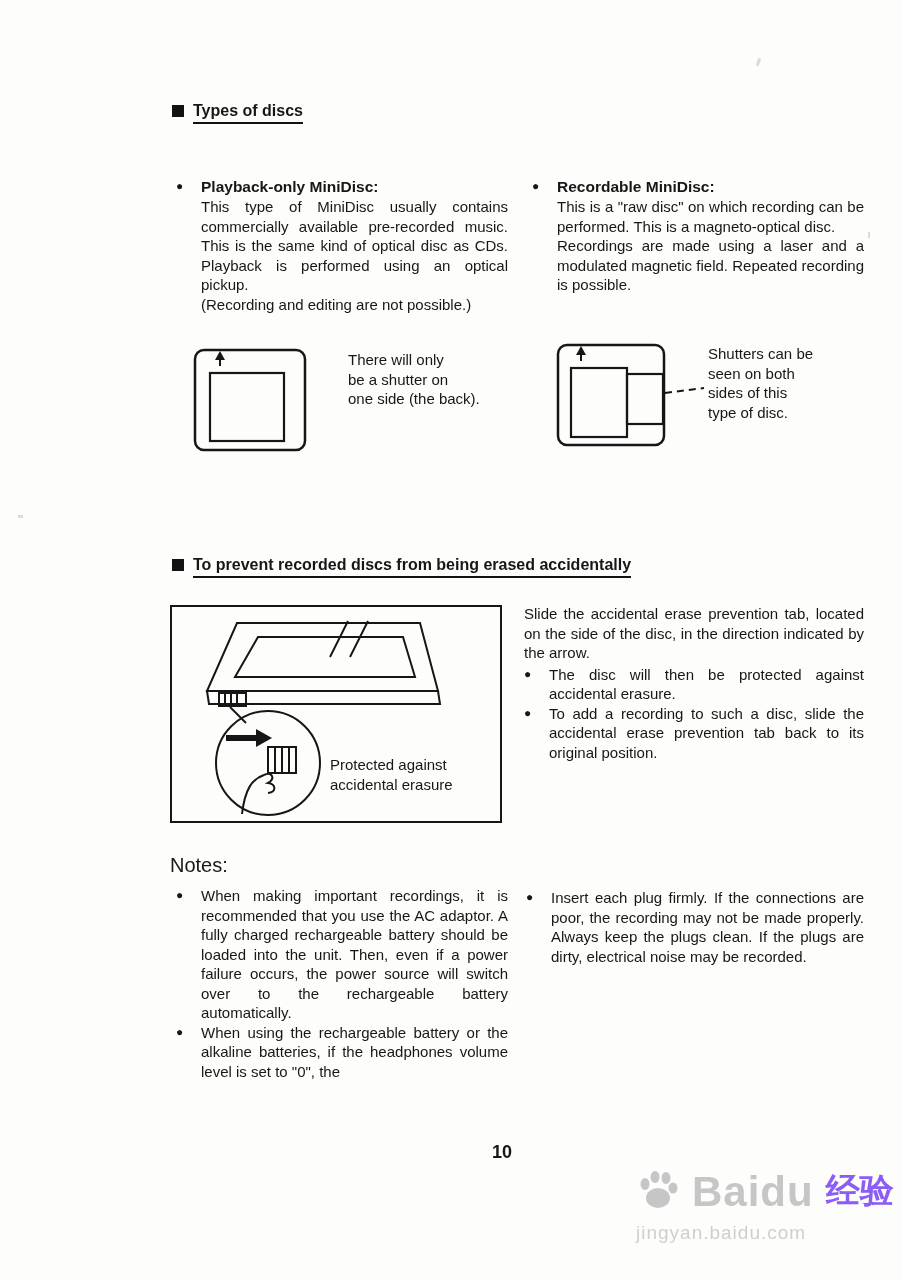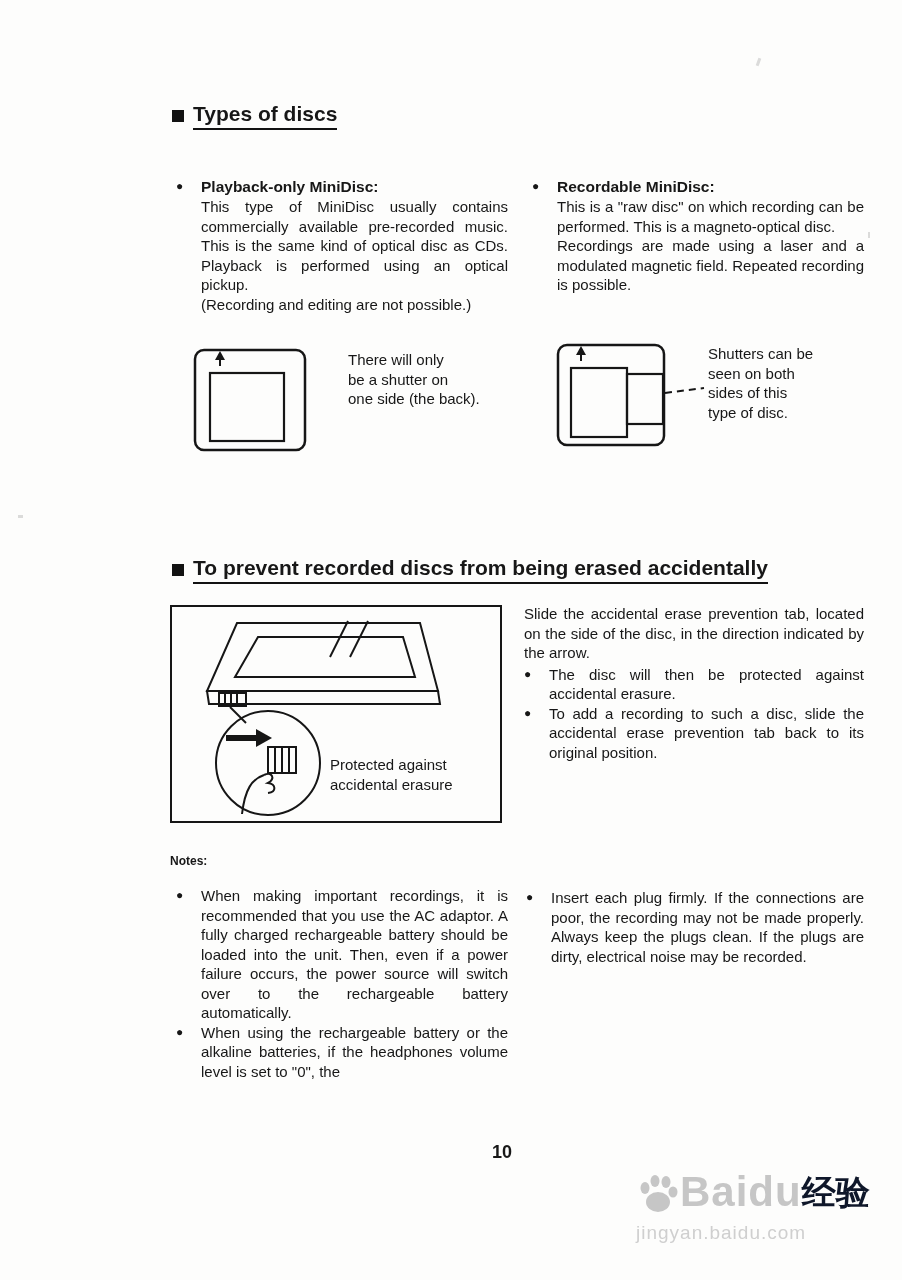--- a/index.html
+++ b/index.html
@@ -2,38 +2,38 @@
 <html><head>
 <meta charset="utf-8">
 <style>
   html,body{margin:0;padding:0;background:#ffffff;}
   .page{
     position:relative;width:902px;height:1280px;background:#fdfdfc;
     font-family:"Liberation Sans","DejaVu Sans",sans-serif;color:#171717;
     overflow:hidden;
   }
   .abs{position:absolute;}
-  .sec-title{font-weight:700;font-size:21px;white-space:nowrap;}
+  .sec-title{font-weight:700;font-size:16px;white-space:nowrap;}
   .sec-title .sq{display:inline-block;width:12px;height:12px;background:#121212;margin-right:9px;vertical-align:-1px;}
   .sec-title .t{border-bottom:2px solid #121212;padding-bottom:3px;}
   .body{font-size:15px;line-height:19.5px;text-align:justify;}
   .plain{font-size:15px;line-height:19.5px;}
   .col-heading{font-weight:700;font-size:15.5px;line-height:20px;}
   .bullet-row{display:flex;align-items:flex-start;}
   .bullet-row .b{width:25px;flex:0 0 25px;font-size:12px;line-height:19.5px;}
   .bullet-row .txt{flex:1;}
   .indent{margin-left:25px;}
   .cap-line{font-size:15px;line-height:19.5px;}
   .fig-box{border:2px solid #161616;}
-  .notes-title{font-weight:700;font-size:12px;}
+  .notes-title{font-weight:400;font-size:20px;}
   .page-num{font-weight:700;font-size:18px;text-align:center;}
   .wm{color:#c6c6c6;}
-  .wm-row{display:flex;align-items:flex-end;gap:0;}
+  .wm-row{display:flex;align-items:flex-start;gap:12px;}
   .wm-brand{font-weight:700;font-size:42px;letter-spacing:1px;}
-  .wm-cn{font-weight:700;font-size:34px;color:#0f172a;}
+  .wm-cn{font-weight:700;font-size:34px;color:#8b5cf6;}
   .wm-url{font-size:19px;color:#cfcfcf;margin-top:6px;letter-spacing:1px;}
   .speck{position:absolute;background:#9a9a9a;opacity:.35;}
   svg{display:block;}
 </style>
 </head>
 <body>
 
 <div class="page">
 
   <div class="abs sec-title" style="left:172px;top:102px;">

